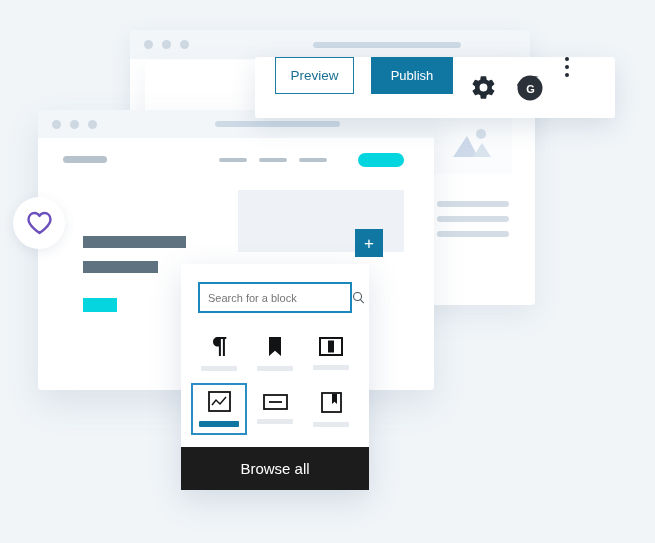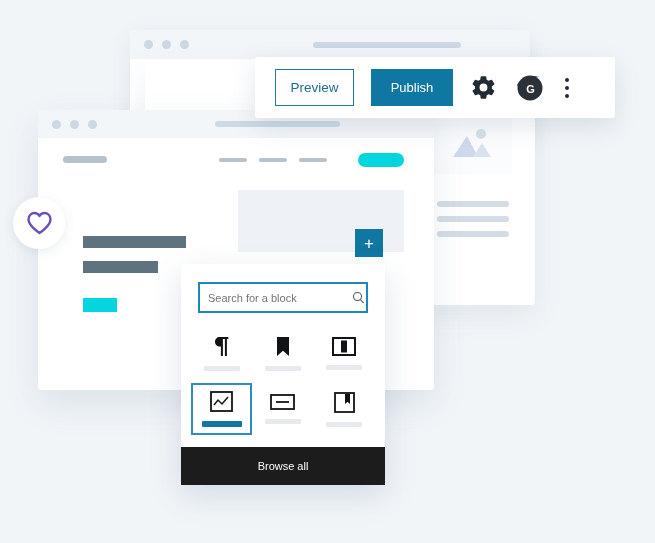--- a/index.html
+++ b/index.html
@@ -119,21 +119,20 @@
   #toolbar {
     position: absolute;
     left: 255px;
     top: 57px;
     width: 340px;
     height: 61px;
     background: #ffffff;
     border-radius: 3px;
     box-shadow: 0 8px 26px rgba(70, 100, 130, 0.16);
     display: flex;
-    align-items: center;
     padding-left: 20px;
     gap: 17px;
   }
   .btn-preview {
     width: 79px;
     height: 37px;
     border: 1px solid #1d7ca3;
     background: #ffffff;
     color: #1a6f92;
     font-size: 13.5px;
@@ -278,21 +277,21 @@
     display: flex;
     align-items: center;
     justify-content: center;
   }
 
   
   #inserter {
     position: absolute;
     left: 181px;
     top: 264px;
-    width: 204px;
+    width: 188px;
     background: #ffffff;
     box-shadow: 0 10px 30px rgba(70, 100, 140, 0.18);
   }
   .ins-search-wrap {
     padding: 18px 17px 8px 17px;
   }
   .ins-search {
     position: relative;
     height: 27px;
     border: 2px solid #1c87bc;
@@ -341,21 +340,21 @@
   }
   .block-cell.selected .block-label {
     background: #1077a3;
     height: 6px;
     width: 40px;
   }
   .browse-all {
     background: #1c1c1c;
     color: #ffffff;
     text-align: center;
-    font-size: 11px;
+    font-size: 15px;
     padding: 13px 0;
   }
 </style>
 </head>
 <body>
 
 <div class="stage">
 
   <div class="win" id="win-back">
     <div class="win-bar">

